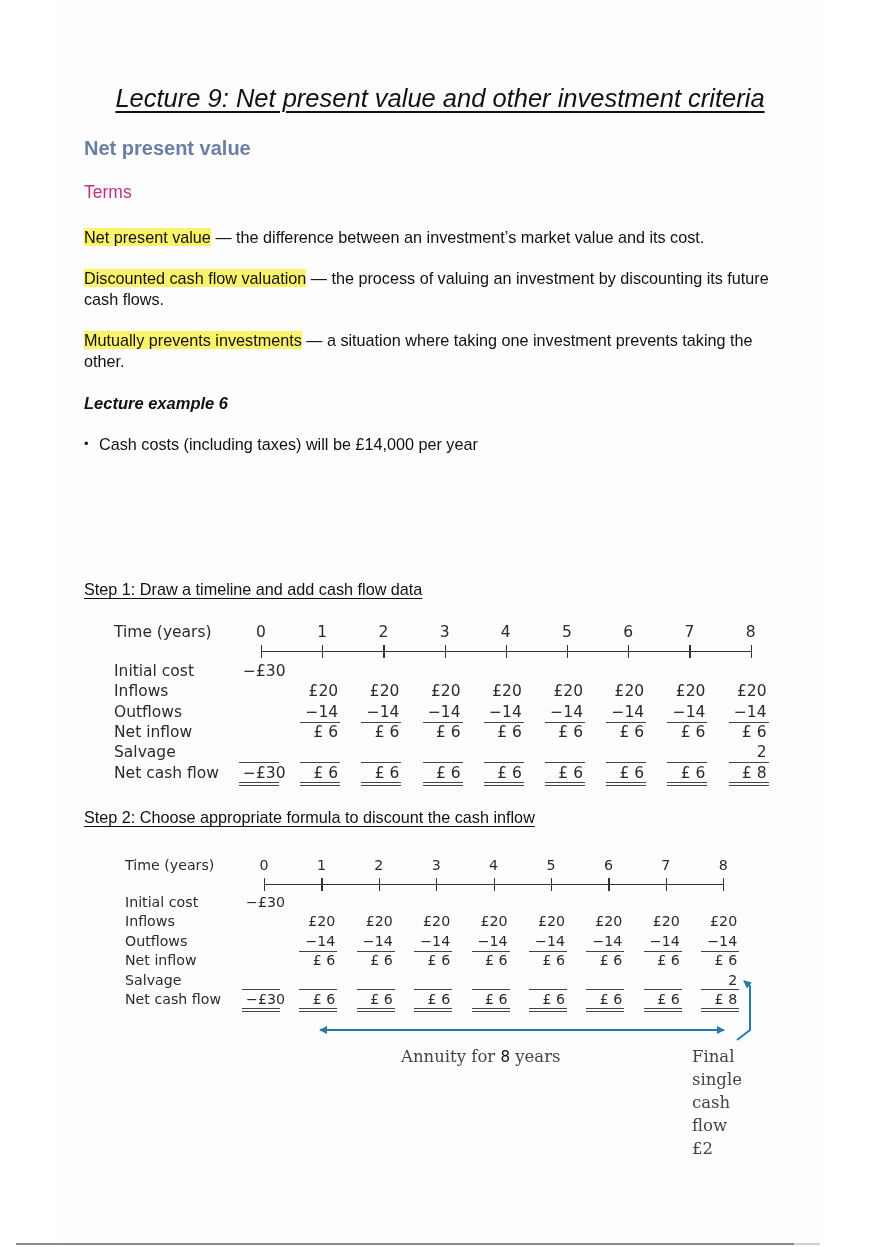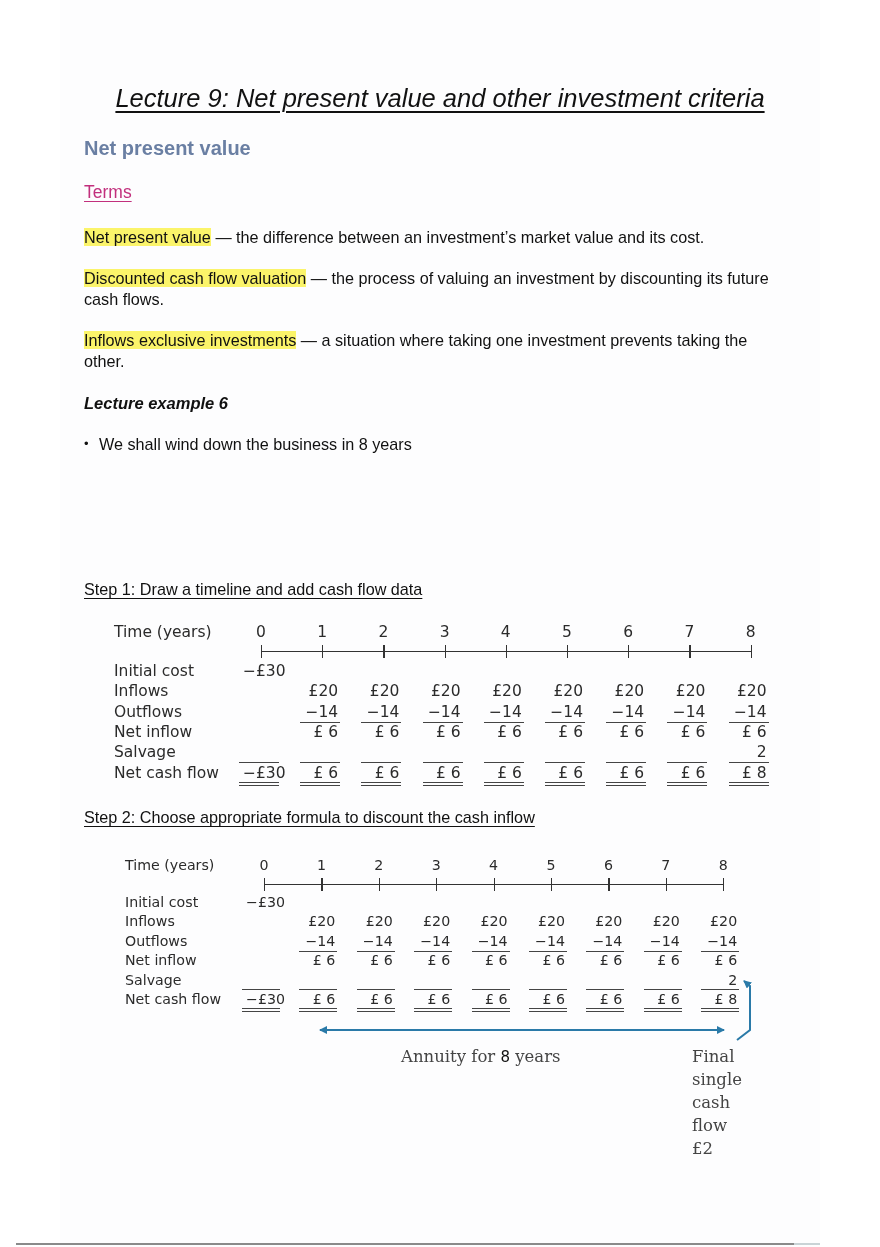--- a/index.html
+++ b/index.html
@@ -18,21 +18,21 @@
     left: 0; width: 880px; top: 84px; text-align: center;
     font-style: italic; font-size: 25.5px; text-decoration: underline;
     text-decoration-thickness: 1.5px; text-underline-offset: 4px;
     color: #111;
   }
   .h2 {
     left: 84px; top: 137px; font-size: 20px; font-weight: bold; color: #6a7fa3;
   }
   .terms {
     left: 84px; top: 182px; font-size: 17.5px; color: #c2307d;
-    text-decoration: underline; text-underline-offset: 3px;
+    text-underline-offset: 3px;
   }
   .def { left: 84px; width: 720px; font-size: 16.2px; line-height: 21px; }
   .hl { background: #fbf46a; }
   .lex { left: 84px; top: 394px; font-size: 16.5px; font-weight: bold; font-style: italic; }
   ul.bullets {
     position: absolute; left: 84px; top: 434px; margin: 0; padding: 0; list-style: none;
     font-size: 16.2px; line-height: 20.8px;
   }
   ul.bullets li { position: relative; padding-left: 15px; }
   ul.bullets li::before {
@@ -67,27 +67,27 @@
 <div class="abs h2">Net present value</div>
 <div class="abs terms">Terms</div>
 
 <div class="abs def" style="top:227px">
   <span class="hl">Net present value</span><span> — the difference between an investment’s market value and its cost.</span>
 </div>
 <div class="abs def" style="top:268px">
   <span class="hl">Discounted cash flow valuation</span><span> — the process of valuing an investment by discounting its future cash flows.</span>
 </div>
 <div class="abs def" style="top:330px; width:680px">
-  <span class="hl">Inflows exclusive investments</span><span> — a situation where taking one investment prevents taking the other.</span>
+  <span class="hl">Mutually prevents investments</span><span> — a situation where taking one investment prevents taking the other.</span>
 </div>
 
 <div class="abs lex">Lecture example 6</div>
 
 <ul class="bullets">
-  <li>We shall wind down the business in 8 years</li>
+  <li>Cash costs (including taxes) will be £14,000 per year</li>
 </ul>
 
 <div class="abs step" style="top:580px">Step 1: Draw a timeline and add cash flow data</div>
 
 <div class="tl" id="tl1" style="left:0; top:0; width:880px; height:800px; font-size:15.5px;">
     <div class="lbl" style="left:114px;top:623px">Time (years)</div>
     <div class="tick-lbl" style="left:261px;top:623px">0</div>
     <div class="tick" style="left:261px;top:645px;height:13px"></div>
     <div class="tick-lbl" style="left:322.2px;top:623px">1</div>
     <div class="tick" style="left:322.2px;top:645px;height:13px"></div>

